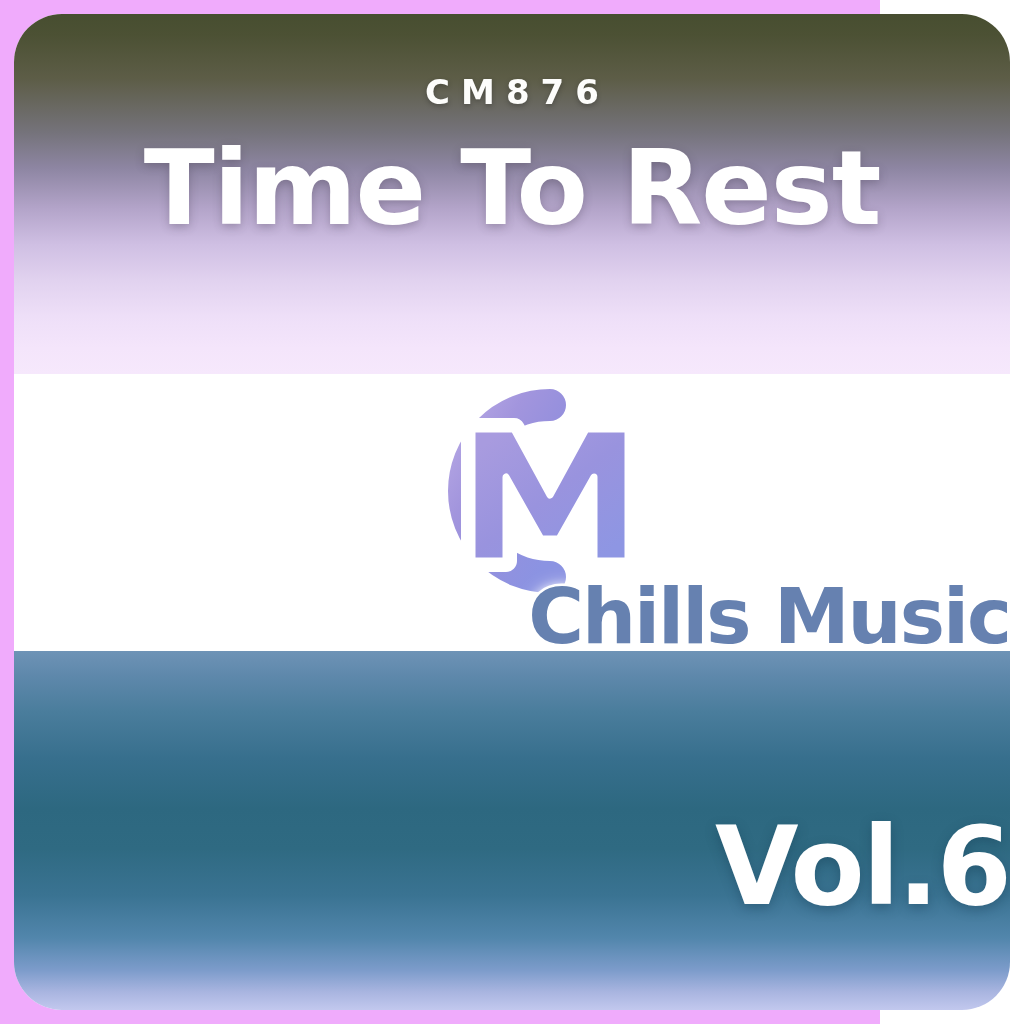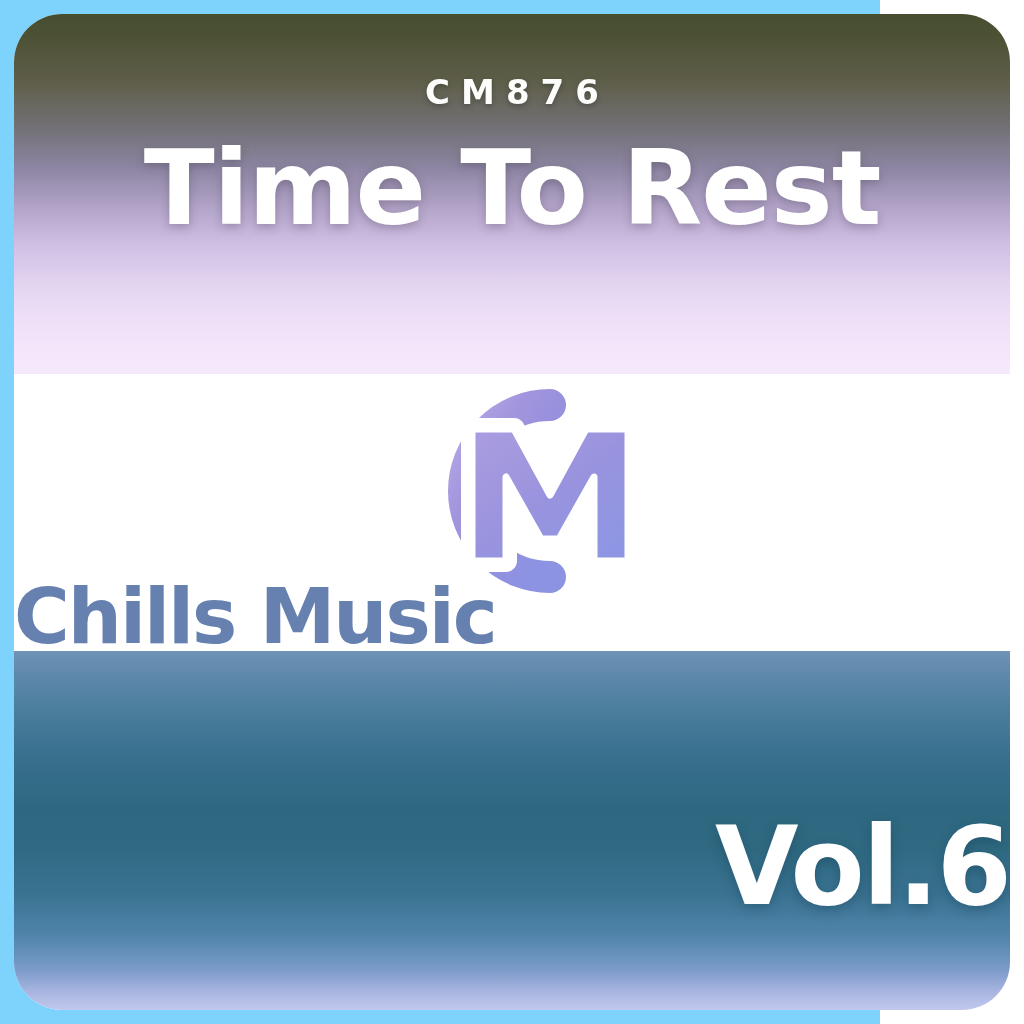--- a/index.html
+++ b/index.html
@@ -13,21 +13,21 @@
     height: 1024px;
     overflow: hidden;
     font-family: "Liberation Sans", sans-serif;
   }
 
   
   #cover {
     position: relative;
     width: 880px;
     height: 1024px;
-    background: #7dd3fc;
+    background: #f0abfc;
   }
 
   .artwork {
     position: absolute;
     left: 14px;
     top: 14px;
     width: 996px;
     height: 996px;
     border-radius: 48px;
     overflow: hidden;
@@ -105,21 +105,21 @@
     height: 250px;
     margin-left: -158px;
   }
   .logo-wrap svg { display: block; width: 100%; height: 100%; }
 
   .brand-name {
     position: absolute;
     left: 0;
     top: 203px;
     width: 100%;
-    text-align: left;
+    text-align: right;
     font-size: 76px;
     line-height: 80px;
     font-weight: bold;
     font-family: "DejaVu Sans", sans-serif;
     letter-spacing: -2px;
     color: #6681b0;
     -webkit-text-stroke: 5px #ffffff;
     paint-order: stroke fill;
     text-shadow:
        0 0 10px rgba(255,255,255,0.95),

